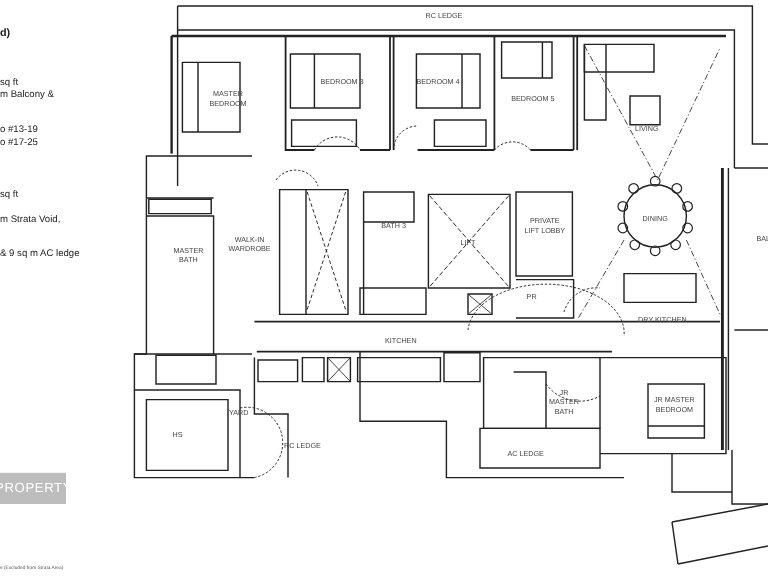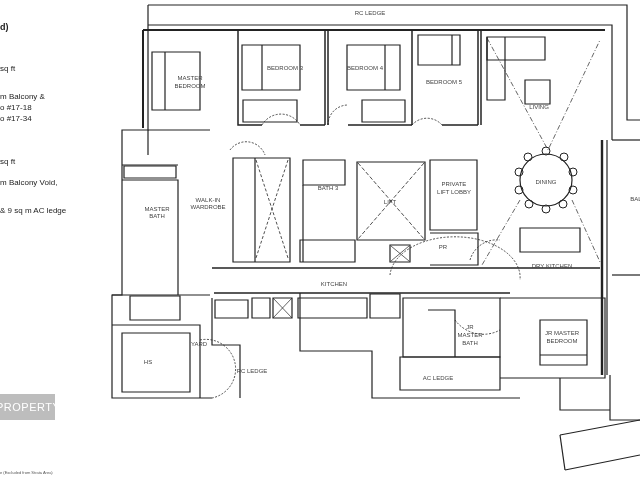--- a/index.html
+++ b/index.html
@@ -9,25 +9,25 @@
   .room-label { font-family:"Liberation Sans", sans-serif; font-size:6px; fill:#444; text-anchor:middle; }
   .watermark { position:absolute; left:0; top:394px; width:55px; height:26px; background:#bdbdbd; color:#fff; font-size:11px; line-height:26px; padding-left:0; letter-spacing:0.5px; overflow:hidden; text-indent:-4px; }
   .footnote { position:absolute; left:0; top:470px; font-size:4px; color:#555; white-space:nowrap; }
 </style>
 </head>
 <body>
 
 <div>
   <div class="legend-text" style="top:22px;font-weight:bold;font-size:9px;">d)</div>
   <div class="legend-text" style="top:64px">sq ft</div>
-  <div class="legend-text" style="top:92px">m Balcony &amp;</div>
-  <div class="legend-text" style="top:103px">o #17-18</div>
-  <div class="legend-text" style="top:114px">o #17-34</div>
+  <div class="legend-text" style="top:74px">m Balcony &amp;</div>
+  <div class="legend-text" style="top:103px">o #13-19</div>
+  <div class="legend-text" style="top:114px">o #17-25</div>
   <div class="legend-text" style="top:157px">sq ft</div>
-  <div class="legend-text" style="top:178px">m Balcony Void,</div>
+  <div class="legend-text" style="top:178px">m Strata Void,</div>
   <div class="legend-text" style="top:206px">&amp; 9 sq m AC ledge</div>
 </div>
 
 <svg class="plan" viewBox="0 0 640 480" xmlns="http://www.w3.org/2000/svg">
   <g fill="none" stroke="#222" stroke-width="1.2">
 
     <path d="M148 5 H627 V120 H640"></path>
     <path d="M148 5 V25"></path>
     <path d="M148 25 H612 V140"></path>
 

